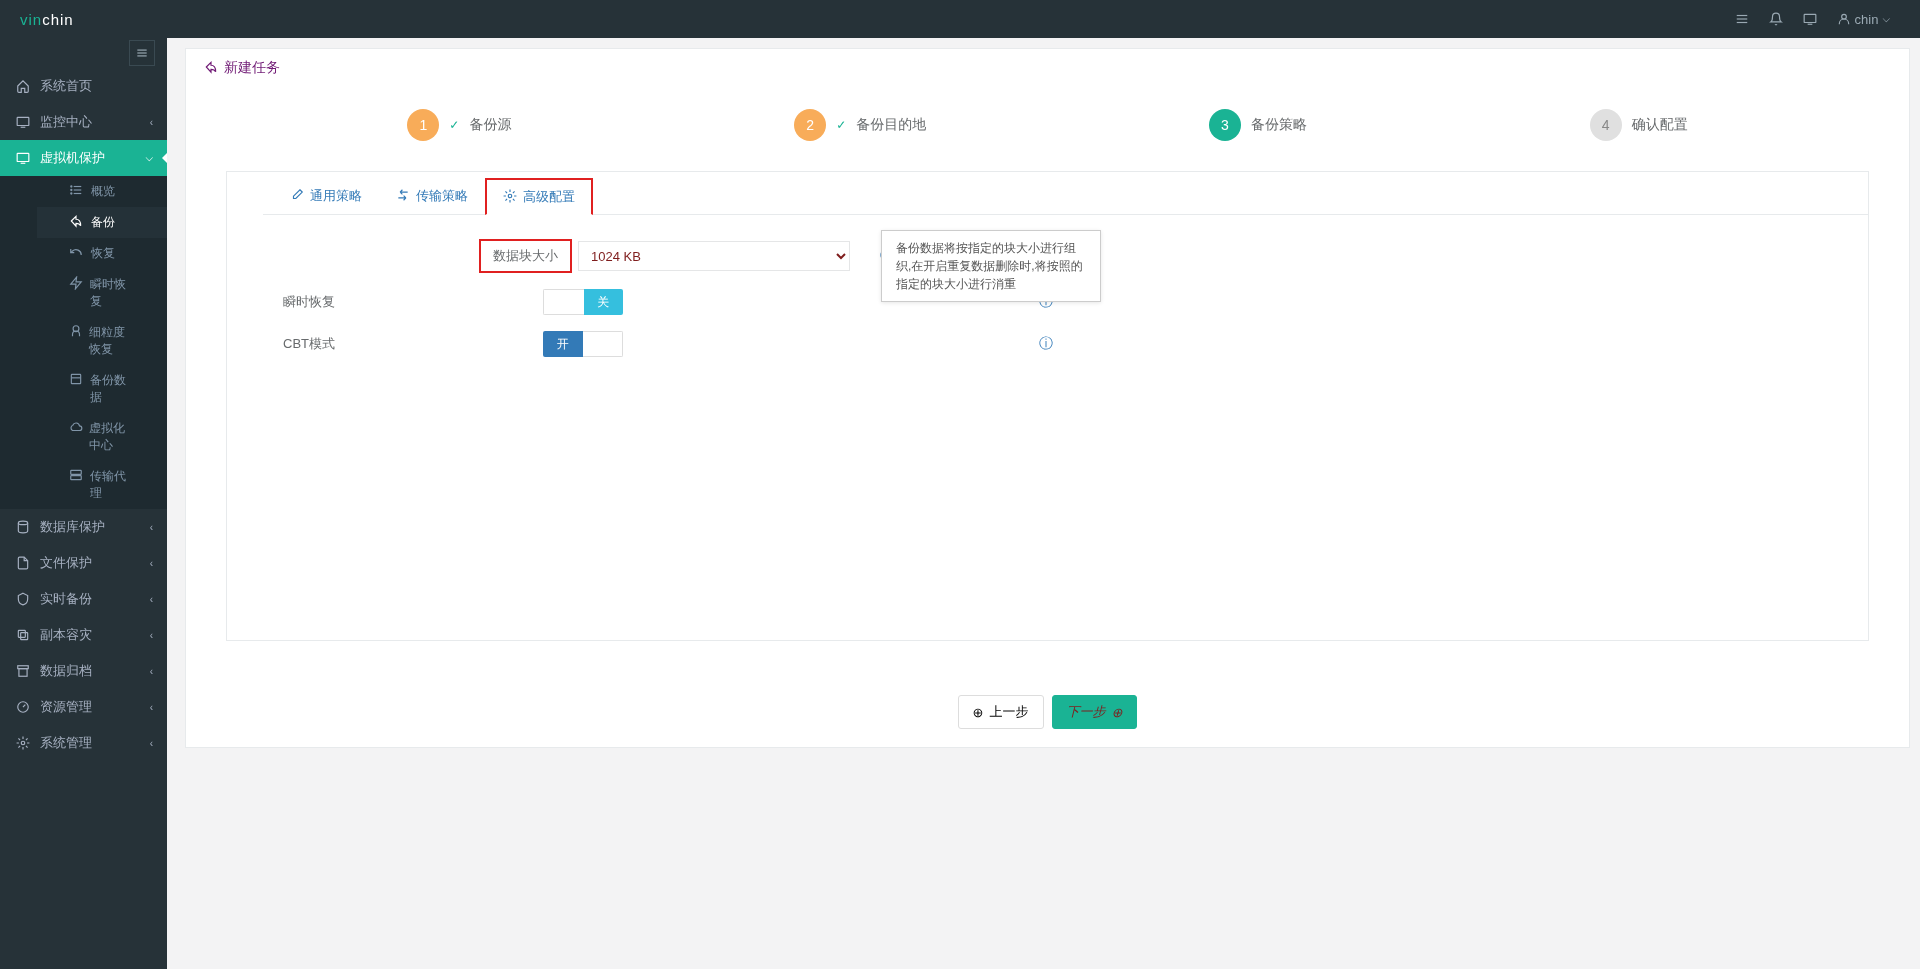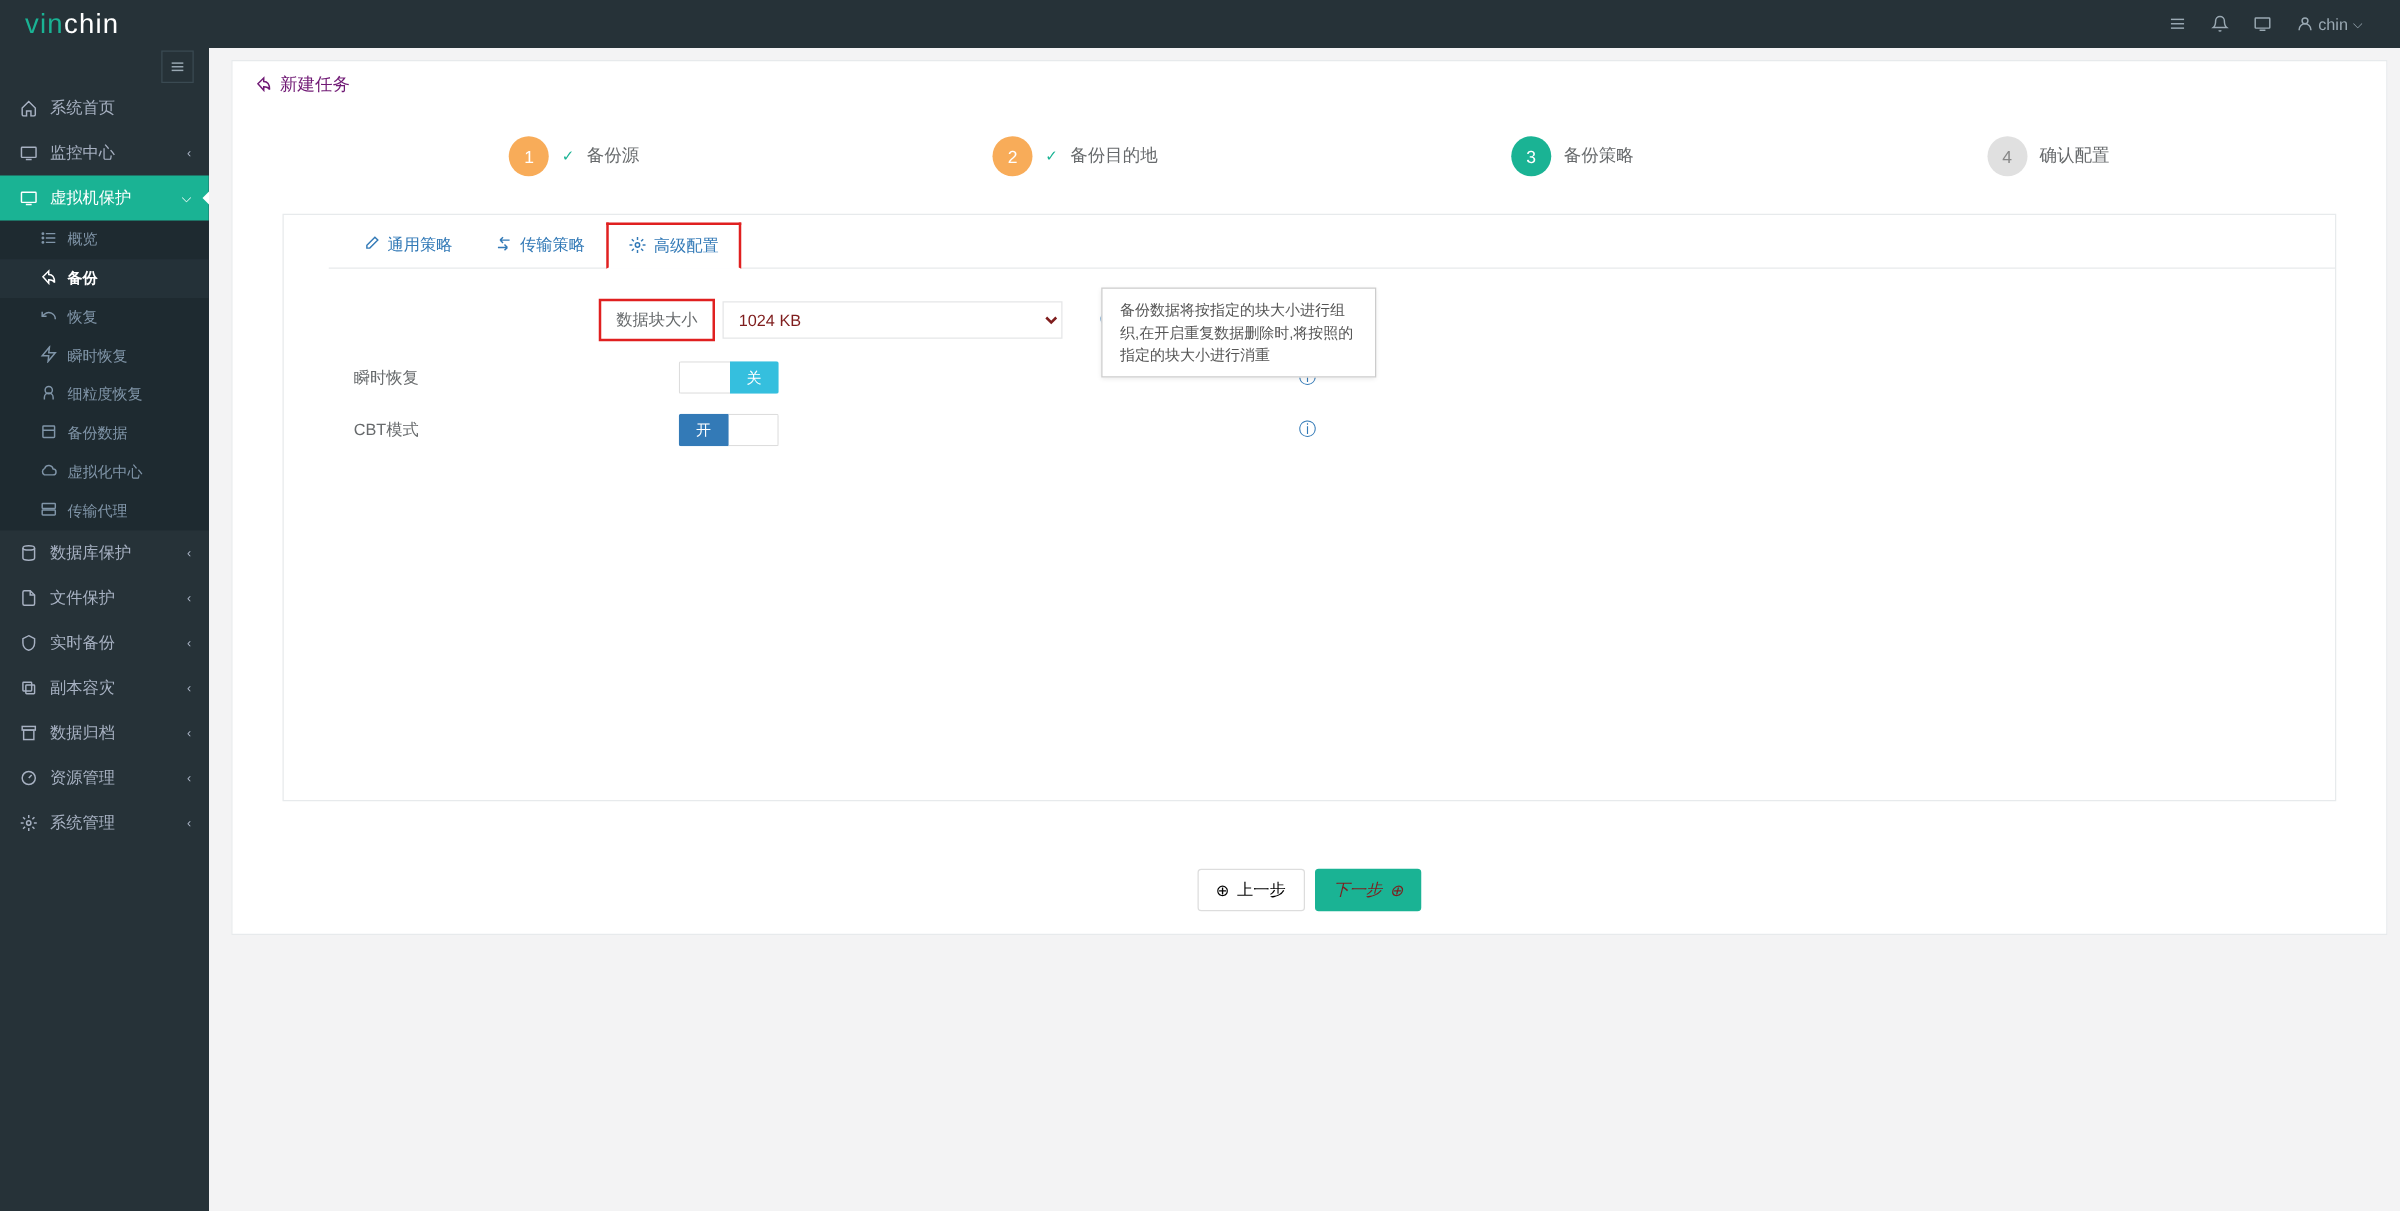--- a/index.html
+++ b/index.html
@@ -1,33 +1,33 @@
 <!DOCTYPE html>
 <html><head>
 <meta charset="utf-8">
 <style>
 * { margin:0; padding:0; box-sizing:border-box; }
 body { font-family:"Helvetica Neue",Helvetica,Arial,sans-serif; font-size:13px; color:#676a6c; background:#f3f3f4; }
 .topbar { position:fixed; top:0; left:0; right:0; height:38px; background:#263238; display:flex; align-items:center; padding:0 20px; z-index:100; }
-.logo { color:#fff; font-size:22px; font-weight:300; letter-spacing:1px; }
+.logo { color:#fff; font-size:15px; font-weight:300; letter-spacing:1px; }
 .logo .vin { color:#1ab394; }
 .topbar-spacer { flex:1; }
 .topbar-icon { color:#9aa9b3; width:34px; height:38px; display:flex; align-items:center; justify-content:center; cursor:pointer; }
 .topbar-user { color:#9aa9b3; padding:0 10px; cursor:pointer; display:flex; align-items:center; gap:4px; }
 .sidebar { position:fixed; top:38px; left:0; bottom:0; width:167px; background:#263238; overflow-y:auto; }
 .sidebar-collapse { height:30px; display:flex; justify-content:flex-end; align-items:center; padding-right:12px; }
 .collapse-btn { width:26px; height:26px; border:1px solid #3a4a52; display:flex; align-items:center; justify-content:center; color:#9aa9b3; cursor:pointer; }
 .nav-item { display:flex; align-items:center; padding:9px 14px; color:#a7b1c2; cursor:pointer; position:relative; }
 .nav-item.active { background:#1ab394; color:#fff; }
 .nav-item.active::after { content:""; position:absolute; right:-1px; top:50%; transform:translateY(-50%); border:6px solid transparent; border-right-color:#fff; }
 .nav-icon { width:18px; margin-right:8px; display:inline-flex; justify-content:center; }
 .nav-chevron { margin-left:auto; font-size:10px; }
 .sub-nav { background:#1e2a30; }
-.sub-item { display:flex; align-items:center; padding:7px 32px 7px 32px; color:#8095a8; cursor:pointer; font-size:12px; }
-.sub-item.hl { color:#fff; background:#243138;font-weight:bold; }
+.sub-item { display:flex; padding:7px 32px 7px 32px; color:#8095a8; cursor:pointer; font-size:12px;margin-left:37px; }
+.sub-item.hl { color:#fff; background:#243138; }
 .sub-icon { width:16px; margin-right:6px; }
 .main { margin-left:167px; margin-top:38px; padding:10px 10px 10px 18px; }
 .panel { background:#fff; border:1px solid #e7eaec; }
 .panel-header { padding:10px 18px; border-bottom:0; color:#701a75; display:flex; align-items:flex-end; gap:6px; font-size:14px; }
 .wizard-steps { display:flex; justify-content:space-around; padding:22px 80px 30px; }
 .step { display:flex; align-items:center; gap:10px; font-size:14px; color:#676a6c; cursor:pointer; }
 .step-num { width:32px; height:32px; border-radius:50%; display:flex; align-items:center; justify-content:center; color:#fff; font-size:14px; }
 .step-num.done { background:#f8ac59; }
 .step-num.current { background:#1ab394; }
 .step-num.pending { background:#e0e0e0; color:#888; }

